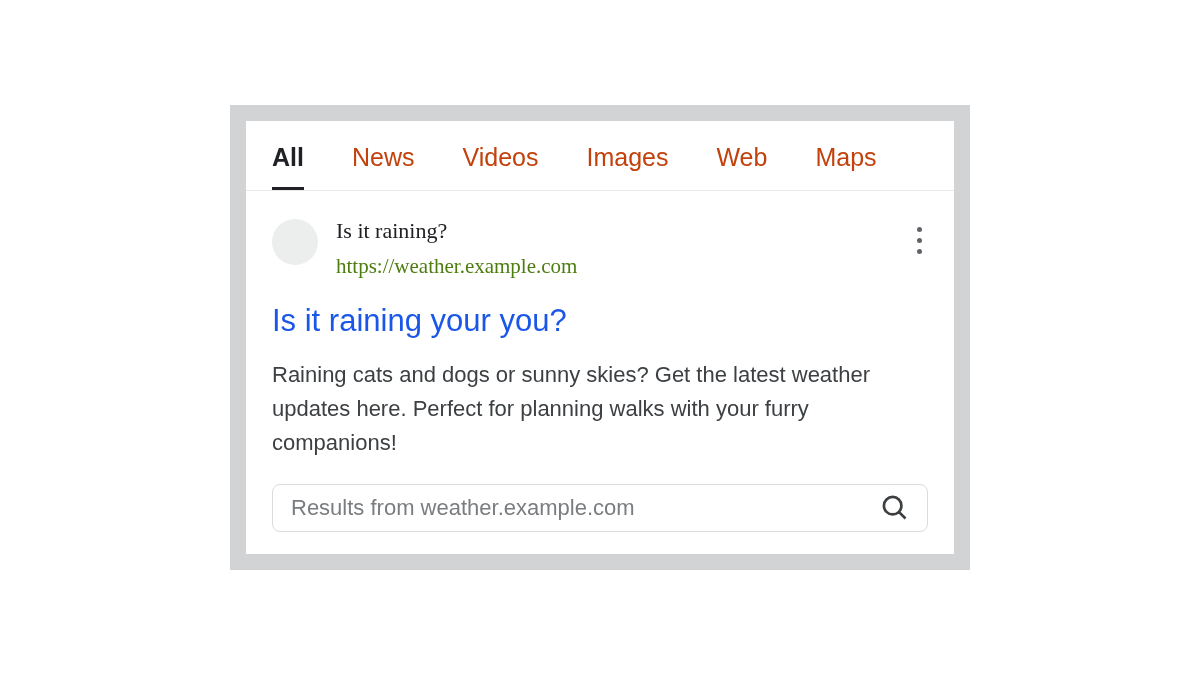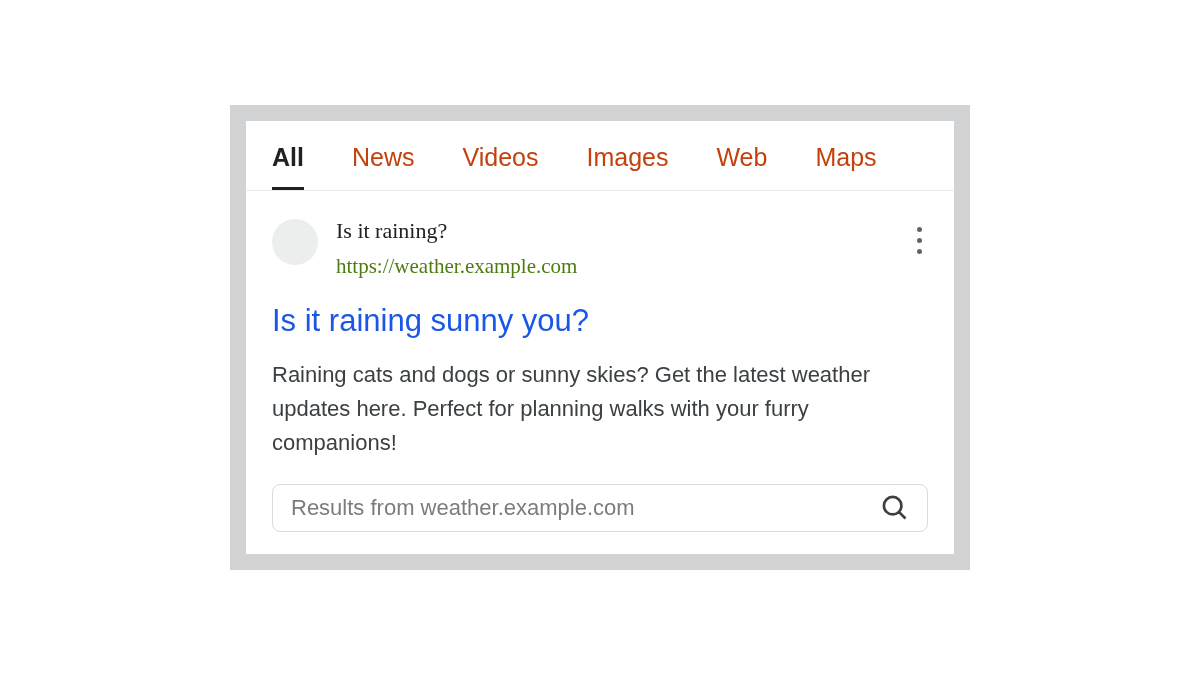--- a/index.html
+++ b/index.html
@@ -151,21 +151,21 @@
           <div class="site-name">Is it raining?</div>
           <div class="site-url">https://weather.example.com</div>
         </div>
         <div class="overflow">
           <span></span>
           <span></span>
           <span></span>
         </div>
       </div>
 
-      <div class="result-title">Is it raining sunny you?</div>
+      <div class="result-title">Is it raining your you?</div>
       <div class="result-desc">Raining cats and dogs or sunny skies? Get the latest weather updates here. Perfect for planning walks with your furry companions!</div>
 
       <div class="sitelinks-search">
         <input type="text" placeholder="Results from weather.example.com" style="">
         <div class="search-icon-btn">
           <svg viewBox="0 0 24 24">
             <path fill="none" stroke="#3c4043" stroke-width="2.3" d="M10 2.5a7.5 7.5 0 1 0 0 15 7.5 7.5 0 0 0 0-15z M15.5 15.5 L21 21"></path>
           </svg>
         </div>
       </div>

